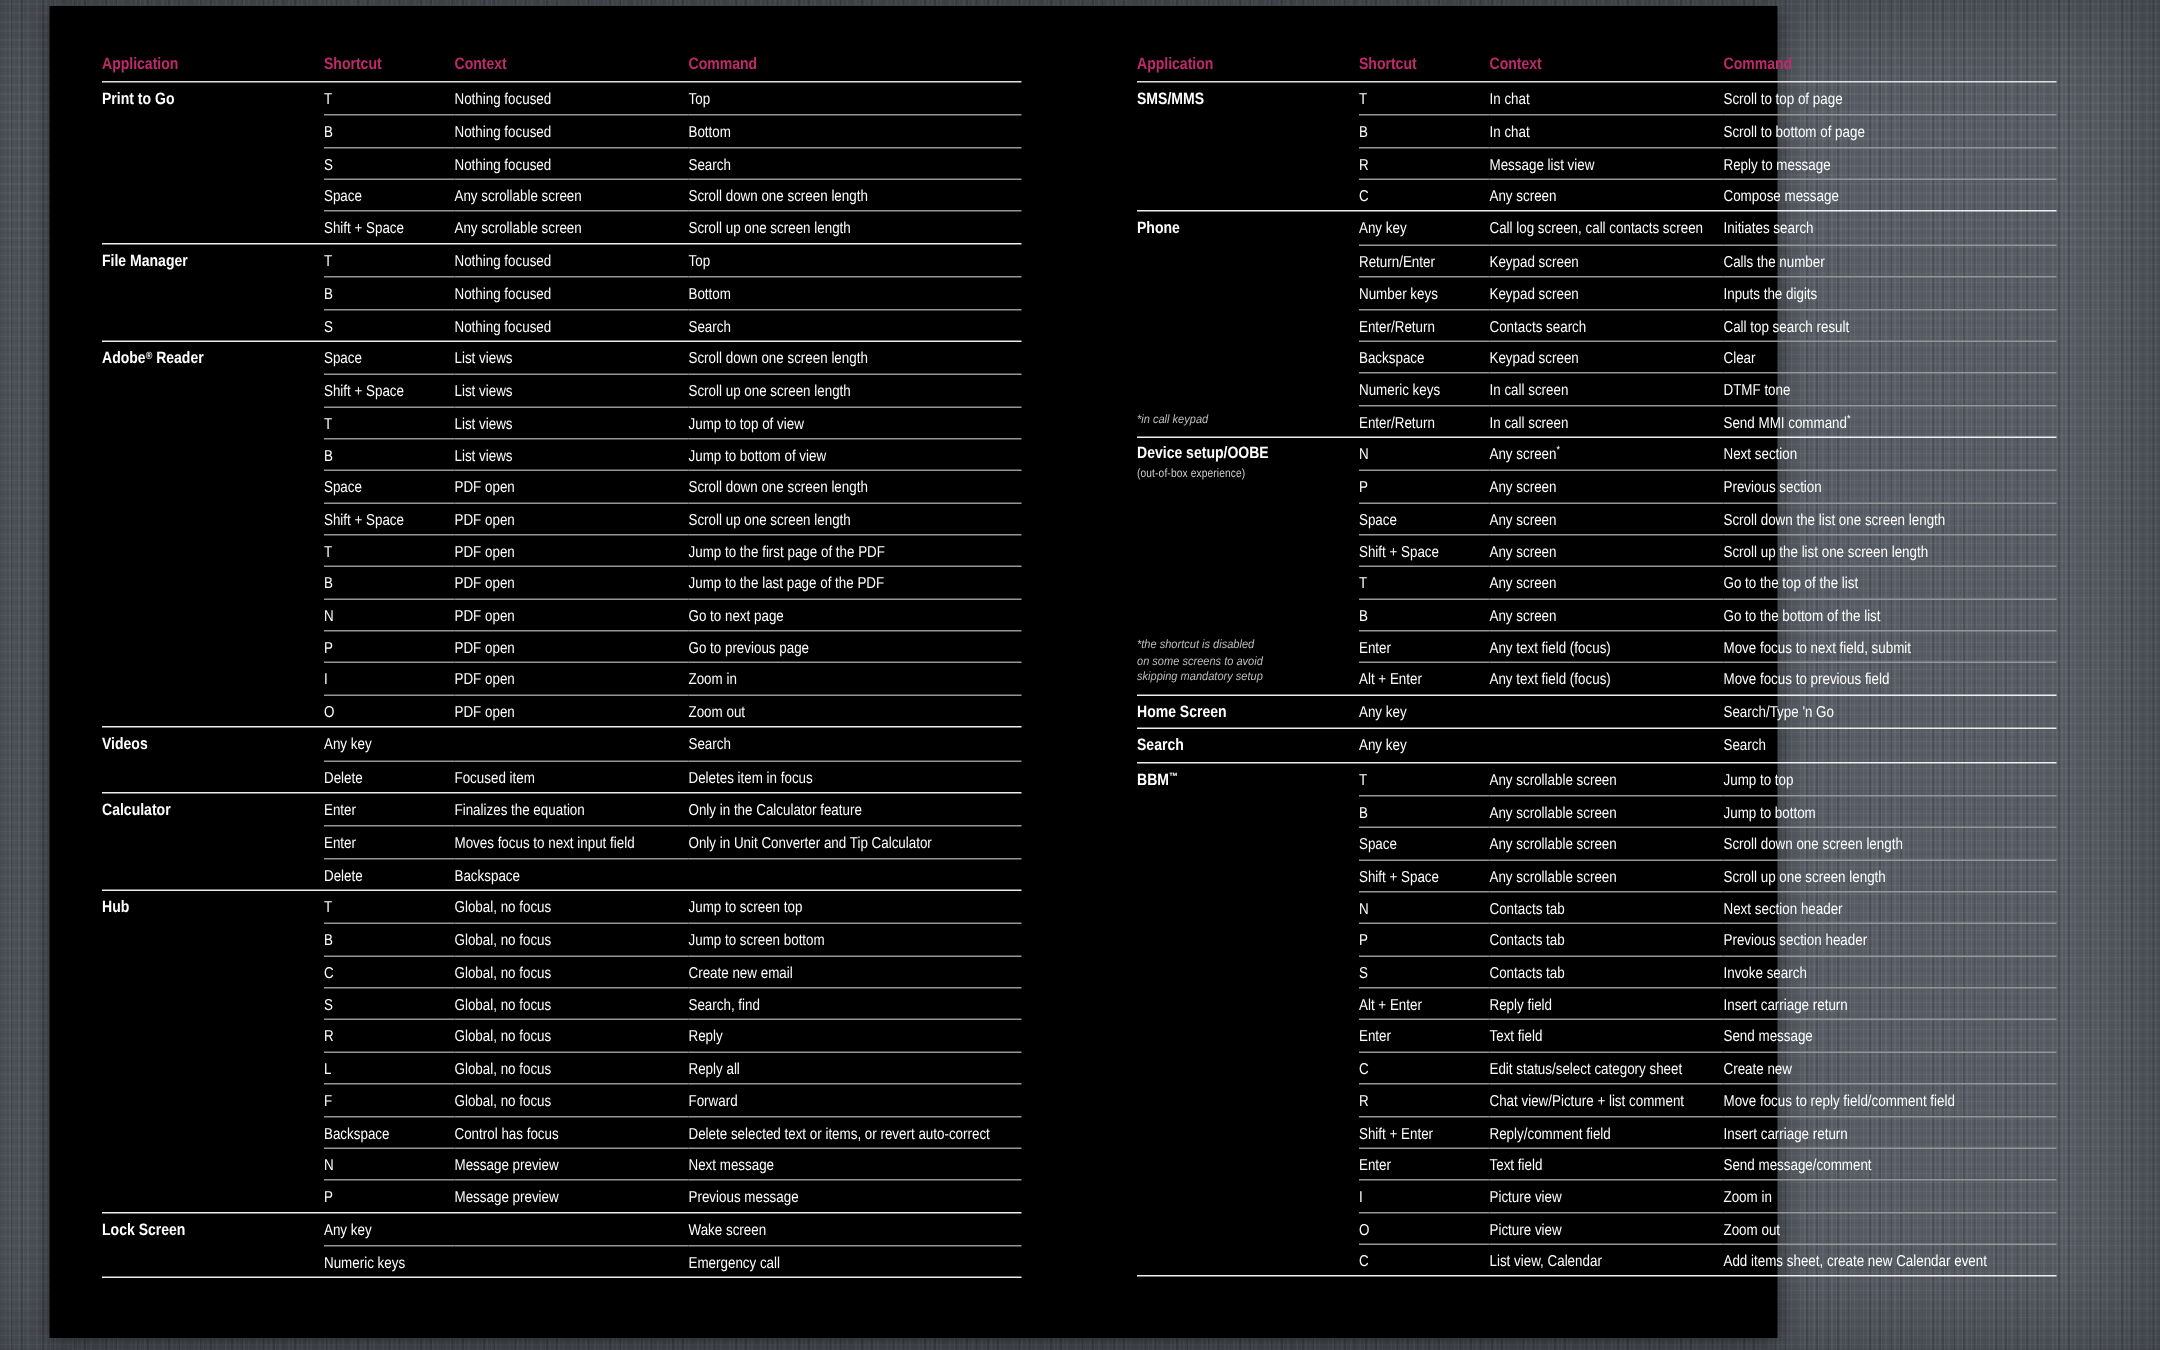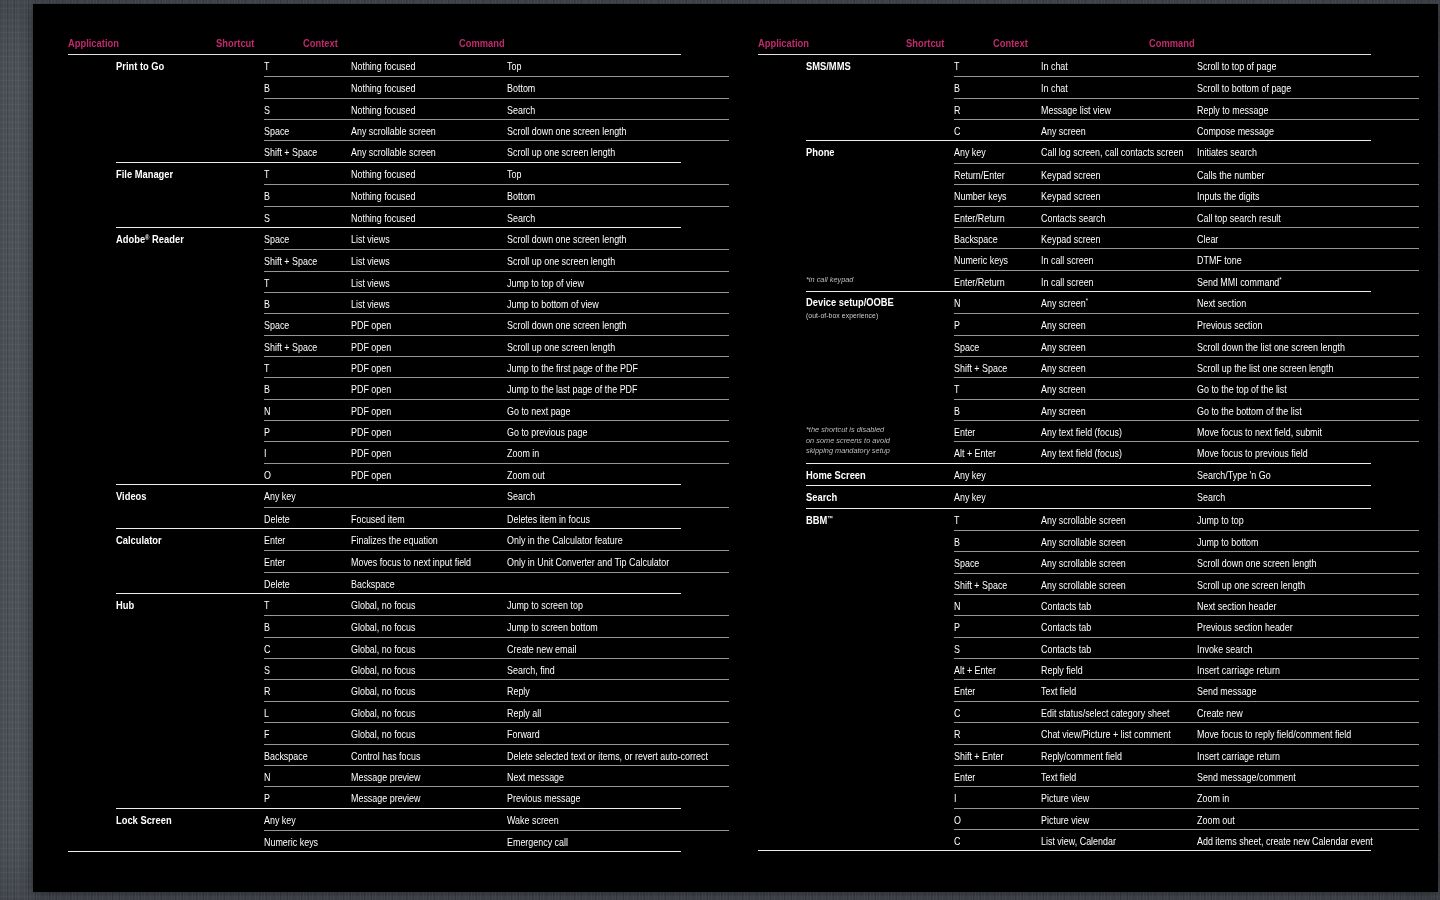--- a/index.html
+++ b/index.html
@@ -9,31 +9,31 @@
     background-color:#575c65;
     background-image:
       repeating-linear-gradient(90deg, rgba(255,255,255,0.055) 0 1px, transparent 1px 3px),
       repeating-linear-gradient(0deg,  rgba(255,255,255,0.045) 0 1px, transparent 1px 3px),
       repeating-linear-gradient(90deg, rgba(0,0,0,0.13) 0 1px, transparent 1px 7px),
       repeating-linear-gradient(0deg,  rgba(0,0,0,0.11) 0 1px, transparent 1px 6px);
     position:relative;
   }
   .vignette { position:absolute; inset:0; box-shadow:inset 0 0 80px rgba(0,0,0,0.35); pointer-events:none; }
   .page {
-    position:absolute; left:33px; top:4px; width:1405px; height:888px;
+    position:absolute; left:33px; top:4px; width:1152px; height:888px;
     background:#000; box-shadow:0 2px 16px rgba(0,0,0,0.55);
   }
   .shortcut-table { position:absolute; top:28px; width:613px; border-bottom:1px solid #ededed; }
   .shortcut-table.left  { left:35px; }
   .shortcut-table.right { left:725px; }
 
   .thead { display:flex; height:23px; border-bottom:1px solid #e2e2e2; }
   .thead .cell { color:var(--hdr,#c02a6c); font-weight:bold; font-size:11px; padding-top:5px; }
 
-  .section { position:relative;margin-left:48px; }
+  .section { position:relative; }
   .section + .section { border-top:1px solid #ededed;text-decoration:underline; }
 
   .row { display:flex; height:21.36px; }
   .cell { flex:0 0 auto; overflow:visible; white-space:nowrap; padding-top:5px; color:#fff; font-size:10.5px; }
   .cell > span { display:inline-block; transform:scaleX(0.85); transform-origin:0 50%; white-space:nowrap; }
   .c0 { width:148px; }
   .c1 { width:87px;  }
   .c2 { width:156px; }
   .c3 { width:222px; }
   .row:not(.first) .c1, .row:not(.first) .c2, .row:not(.first) .c3 { border-top:1px solid #969696; }

